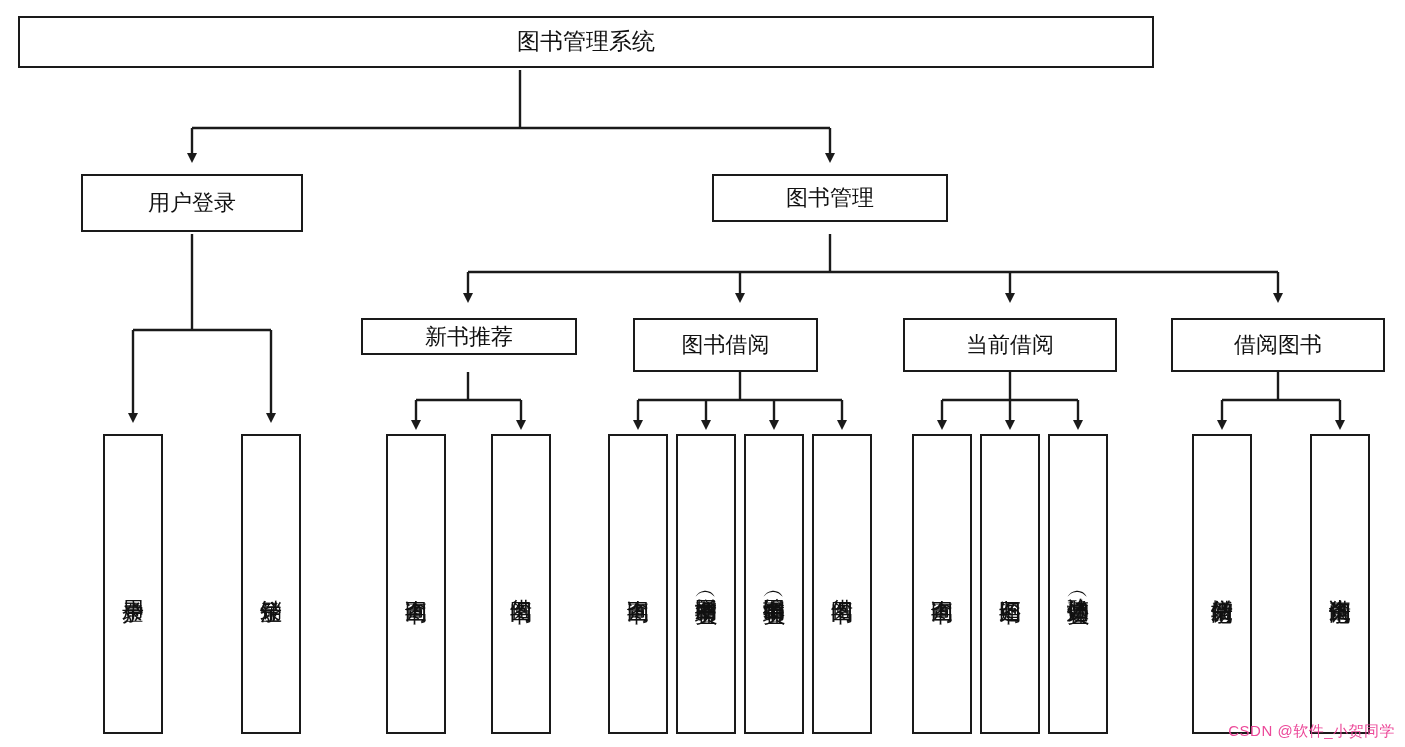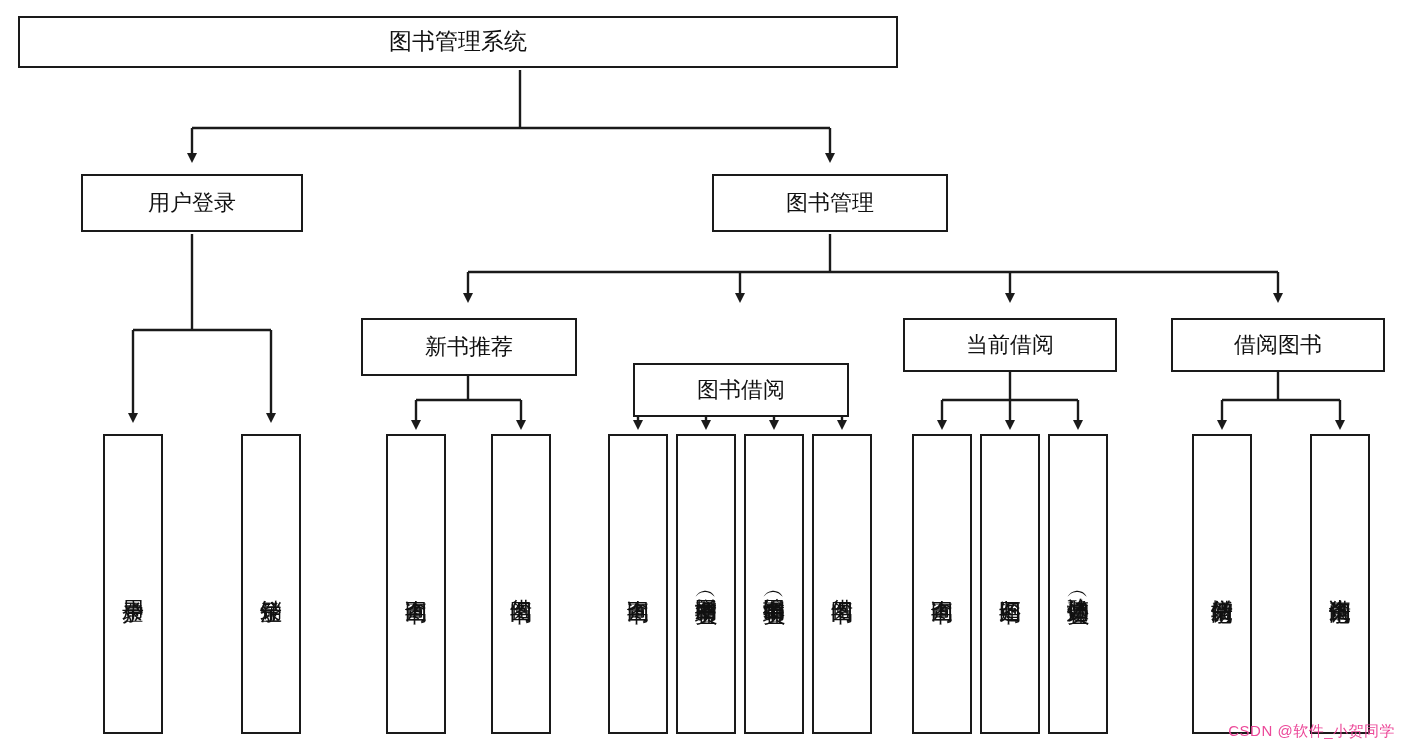--- a/index.html
+++ b/index.html
@@ -112,37 +112,37 @@
       <path d="M1010,400 L1010,425" marker-end="url(#arrow)"></path>
       <path d="M1078,400 L1078,425" marker-end="url(#arrow)"></path>
 
       <path d="M1278,372 L1278,400"></path>
       <path d="M1222,400 L1340,400"></path>
       <path d="M1222,400 L1222,425" marker-end="url(#arrow)"></path>
       <path d="M1340,400 L1340,425" marker-end="url(#arrow)"></path>
     </g>
   </svg>
 
-  <div class="node root" style="left:18px; top:16px; width:880px; height:52px;">
+  <div class="node root" style="left:18px; top:16px; width:1136px; height:52px;">
     <span>图书管理系统</span>
   </div>
 
   <div class="node h" style="left:81px; top:174px; width:222px; height:58px;">
     <span>用户登录</span>
   </div>
 
-  <div class="node h" style="left:712px; top:174px; width:236px; height:58px;">
+  <div class="node h" style="left:712px; top:174px; width:236px; height:48px;">
     <span>图书管理</span>
   </div>
 
-  <div class="node h" style="left:361px; top:318px; width:216px; height:58px;">
+  <div class="node h" style="left:361px; top:318px; width:216px; height:37px;">
     <span>新书推荐</span>
   </div>
 
-  <div class="node h" style="left:633px; top:318px; width:216px; height:54px;margin-top:45px;">
+  <div class="node h" style="left:633px; top:318px; width:185px; height:54px;">
     <span>图书借阅</span>
   </div>
 
   <div class="node h" style="left:903px; top:318px; width:214px; height:54px;text-align:center;">
     <span>当前借阅</span>
   </div>
 
   <div class="node h" style="left:1171px; top:318px; width:214px; height:54px;">
     <span>借阅图书</span>
   </div>

